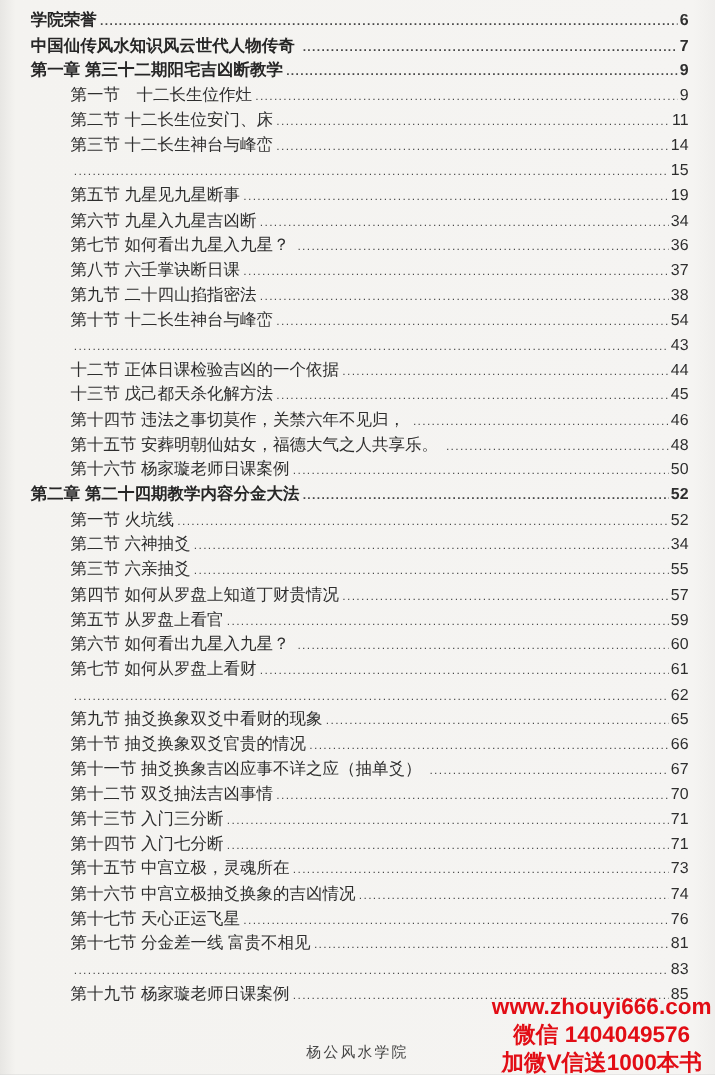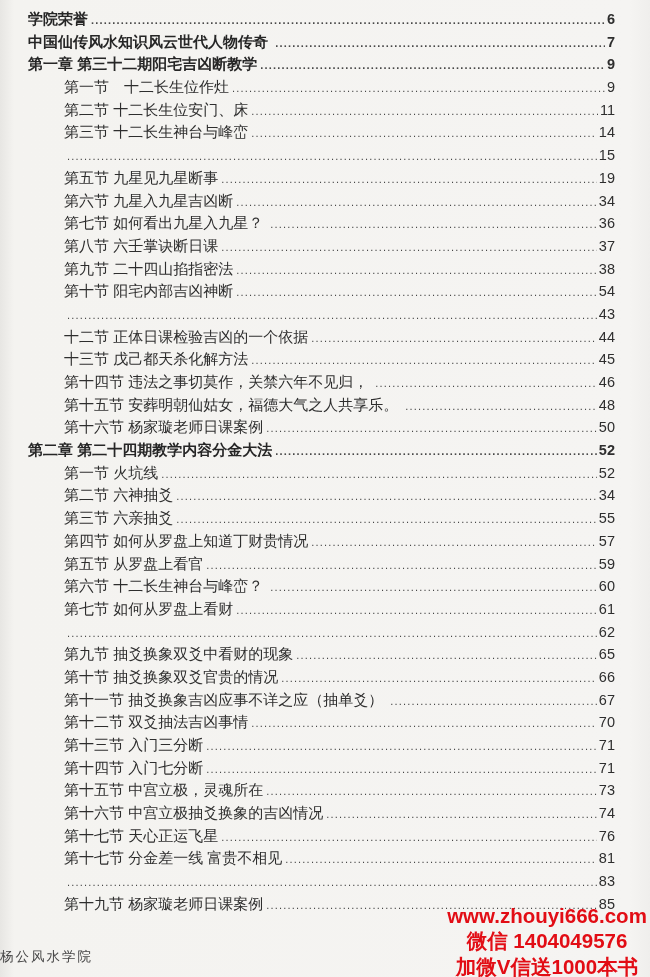--- a/index.html
+++ b/index.html
@@ -10,21 +10,21 @@
     margin: 0 auto;
     background: linear-gradient(90deg, #e7e6e3 0px, #f4f3f0 14px, #f5f4f2 630px, #efeeec 650px);
     font-family: "Liberation Sans", sans-serif;
     overflow: hidden;
     box-sizing: border-box;
   }
   .toc {
     position: absolute;
     top: 8px;
     left: 28px;
-    right: 35px;
+    right: 24px;
   }
   .row {
     display: flex;
     align-items: baseline;
     height: 22.7px;
     line-height: 22.7px;
     font-size: 15px;
     color: #2e2e2e;
     white-space: nowrap;
   }
@@ -43,20 +43,21 @@
   .row .pagenum {
     flex: 0 0 auto;
     font-size: 14.5px;
     color: #2e2e2e;
   }
   .footer {
     position: absolute;
     top: 948px;
     left: 0;
     width: 100%;
+    text-align: center;
     font-size: 13.5px;
     color: #454545;
     letter-spacing: 2px;
   }
   .watermark {
     position: absolute;
     right: 0px;
     bottom: -2px;
     width: 206px;
     text-align: center;
@@ -139,21 +140,21 @@
       <span class="pagenum">37</span>
     </div>
 
     <div class="row indent">
       <span class="label">第九节 二十四山掐指密法</span>
       <span class="dots">................................................................................................................................................................................................................................................................................................................................................................................................................</span>
       <span class="pagenum">38</span>
     </div>
 
     <div class="row indent">
-      <span class="label">第十节 阳宅内部吉凶神断</span>
+      <span class="label">第十节 十二长生神台与峰峦</span>
       <span class="dots">................................................................................................................................................................................................................................................................................................................................................................................................................</span>
       <span class="pagenum">54</span>
     </div>
 
     <div class="row indent">
       <span class="dots">................................................................................................................................................................................................................................................................................................................................................................................................................</span>
       <span class="pagenum">43</span>
     </div>
 
     <div class="row indent">
@@ -216,21 +217,21 @@
       <span class="pagenum"> 57</span>
     </div>
 
     <div class="row indent">
       <span class="label">第五节 从罗盘上看官</span>
       <span class="dots">................................................................................................................................................................................................................................................................................................................................................................................................................</span>
       <span class="pagenum">59</span>
     </div>
 
     <div class="row indent">
-      <span class="label">第六节 十二长生神台与峰峦？ </span>
+      <span class="label">第六节 如何看出九星入九星？ </span>
       <span class="dots">................................................................................................................................................................................................................................................................................................................................................................................................................</span>
       <span class="pagenum">60</span>
     </div>
 
     <div class="row indent">
       <span class="label">第七节 如何从罗盘上看财</span>
       <span class="dots">................................................................................................................................................................................................................................................................................................................................................................................................................</span>
       <span class="pagenum">61</span>
     </div>
 

